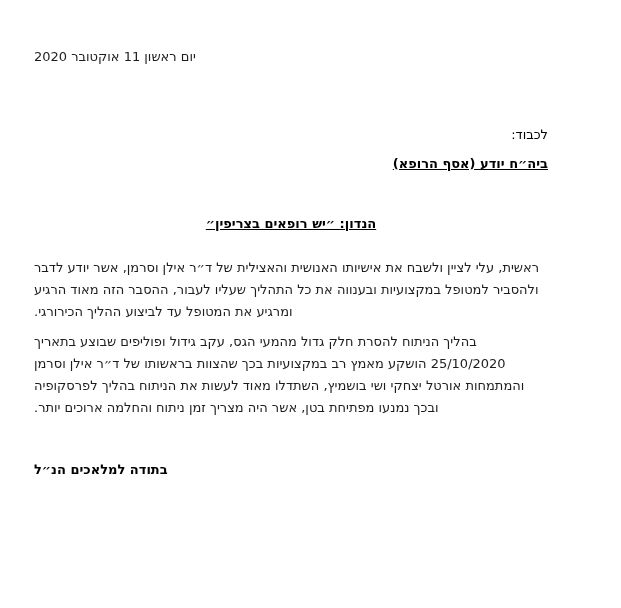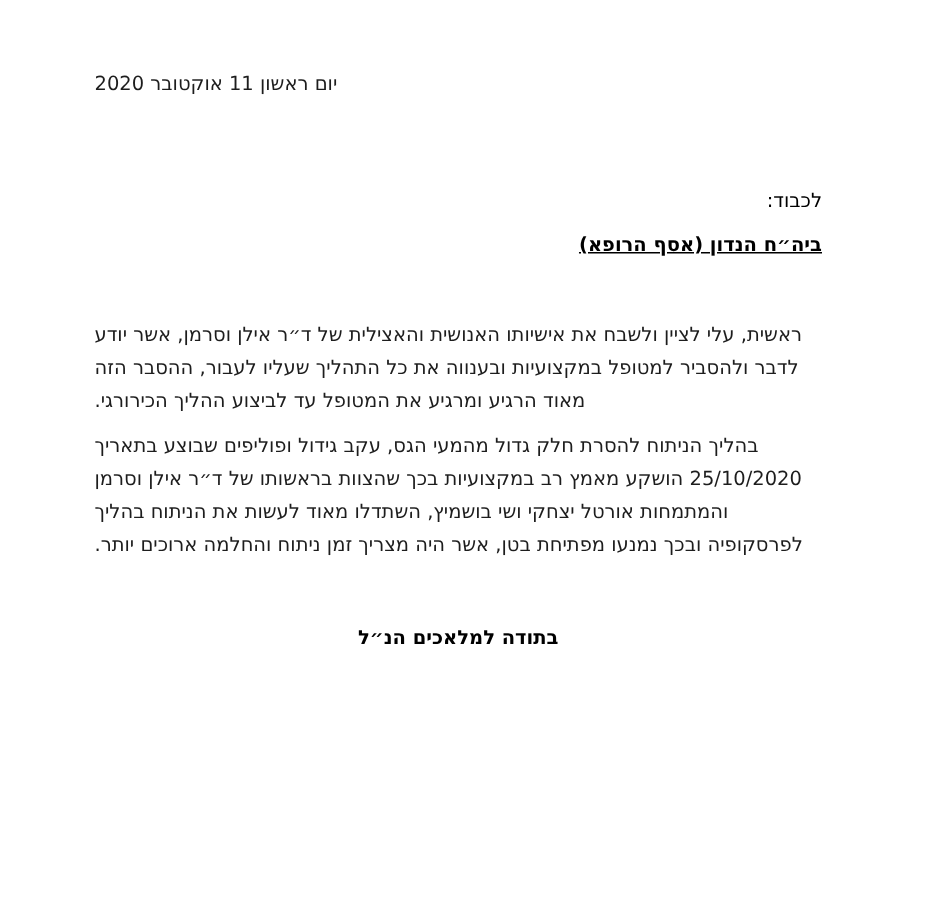--- a/index.html
+++ b/index.html
@@ -8,21 +8,21 @@
     background: #ffffff;
     width: 621px;
     height: 608px;
     overflow: hidden;
     font-family: "DejaVu Sans", sans-serif;
   }
   .page {
     box-sizing: border-box;
     width: 621px;
     height: 480px;
-    padding: 46px 73px 20px 63px;
+    padding: 46px 73px 20px 34px;
     direction: rtl;
     color: #1d1d1d;
     font-size: 13px;
     line-height: 22px;
     border-radius: 21px;
   }
   .date-line {
     text-align: left;
     font-size: 13px;
     color: #1d1d1d;
@@ -48,40 +48,41 @@
     color: #000000;
     text-decoration: underline;
     margin-bottom: 22px;
   }
   p.body-par {
     margin: 0 0 8px 0;
     text-align: left;
   }
   .closing-block {
     margin-top: 40px;
-    text-align: center;
+    text-align: left;
   }
   .closing-thanks {
     font-weight: bold;
     color: #000000;
     margin-bottom: 6px;
   }
 </style>
 </head>
 <body>
 
 <div class="page">
 
   <div class="date-line">יום ראשון 11 אוקטובר 2020</div>
 
   <div class="recipient-block">
     <div class="salutation">לכבוד:</div>
-    <div class="recipient-name">ביה״ח הנדון (אסף הרופא)</div>
+    <div class="recipient-name">ביה״ח יודע (אסף הרופא)</div>
   </div>
 
+  <div class="subject-line">הנדון: ״יש רופאים בצריפין״</div>
 
   <p class="body-par">ראשית, עלי לציין ולשבח את אישיותו האנושית והאצילית של ד״ר אילן וסרמן, אשר יודע לדבר ולהסביר למטופל במקצועיות ובענווה את כל התהליך שעליו לעבור, ההסבר הזה מאוד הרגיע ומרגיע את המטופל עד לביצוע ההליך הכירורגי.</p>
 
   <p class="body-par">בהליך הניתוח להסרת חלק גדול מהמעי הגס, עקב גידול ופוליפים שבוצע בתאריך 25/10/2020 הושקע מאמץ רב במקצועיות בכך שהצוות בראשותו של ד״ר אילן וסרמן והמתמחות אורטל יצחקי ושי בושמיץ, השתדלו מאוד לעשות את הניתוח בהליך לפרסקופיה ובכך נמנעו מפתיחת בטן, אשר היה מצריך זמן ניתוח והחלמה ארוכים יותר.</p>
 
 
 
   <div class="closing-block">
     <div class="closing-thanks">בתודה למלאכים הנ״ל</div>
 

